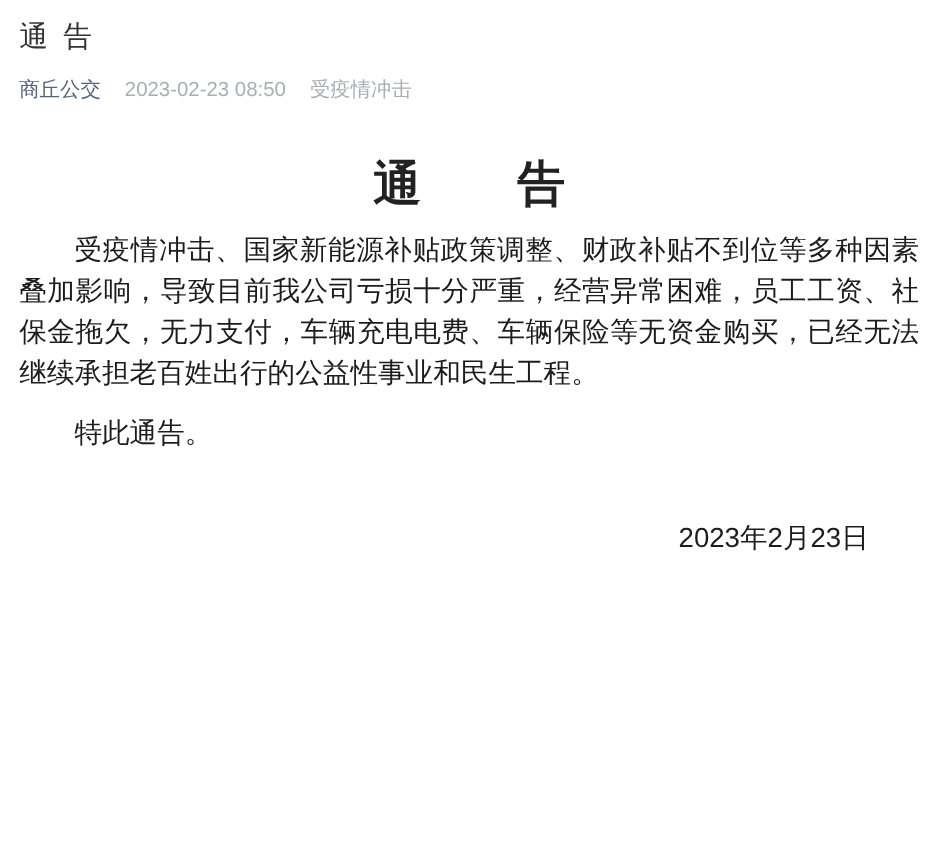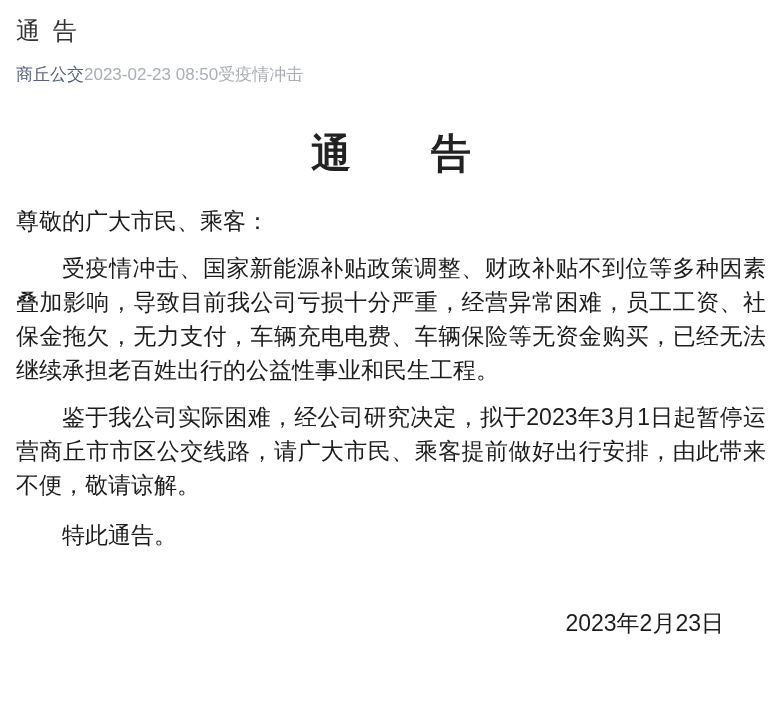--- a/index.html
+++ b/index.html
@@ -20,20 +20,21 @@
     font-size: 24px;
     line-height: 30px;
     font-weight: 500;
     color: var(--title, #333333);
     letter-spacing: 3px;
   }
   .byline {
     margin-top: 18px;
     display: flex;
     align-items: baseline;
+    gap: 20px;
     font-size: 17px;
     line-height: 22px;
     color: var(--meta, #a9adb4);
     font-weight: 400;
   }
   .account-name {
     color: var(--account, #57627d);
     cursor: pointer;
   }
   .notice-heading {
@@ -80,25 +81,23 @@
   <div class="byline">
     <span class="account-name">商丘公交</span>
     <span class="publish-time">2023-02-23 08:50</span>
     <span class="publish-location">受疫情冲击</span>
   </div>
 
   <div class="content">
 
     <div class="notice-heading">通　　告</div>
 
-    <div class="salutation">尊敬的广大市民、乘客：</div>
 
     <p class="para">受疫情冲击、国家新能源补贴政策调整、财政补贴不到位等多种因素叠加影响，导致目前我公司亏损十分严重，经营异常困难，员工工资、社保金拖欠，无力支付，车辆充电电费、车辆保险等无资金购买，已经无法继续承担老百姓出行的公益性事业和民生工程。</p>
 
-    <p class="para">鉴于我公司实际困难，经公司研究决定，拟于2023年3月1日起暂停运营商丘市市区公交线路，请广大市民、乘客提前做好出行安排，由此带来不便，敬请谅解。</p>
 
     <p class="para closing">特此通告。</p>
 
     <div class="signature">
       <div class="sig-date">2023年2月23日</div>
     </div>
 
   </div>
 </div>
 

